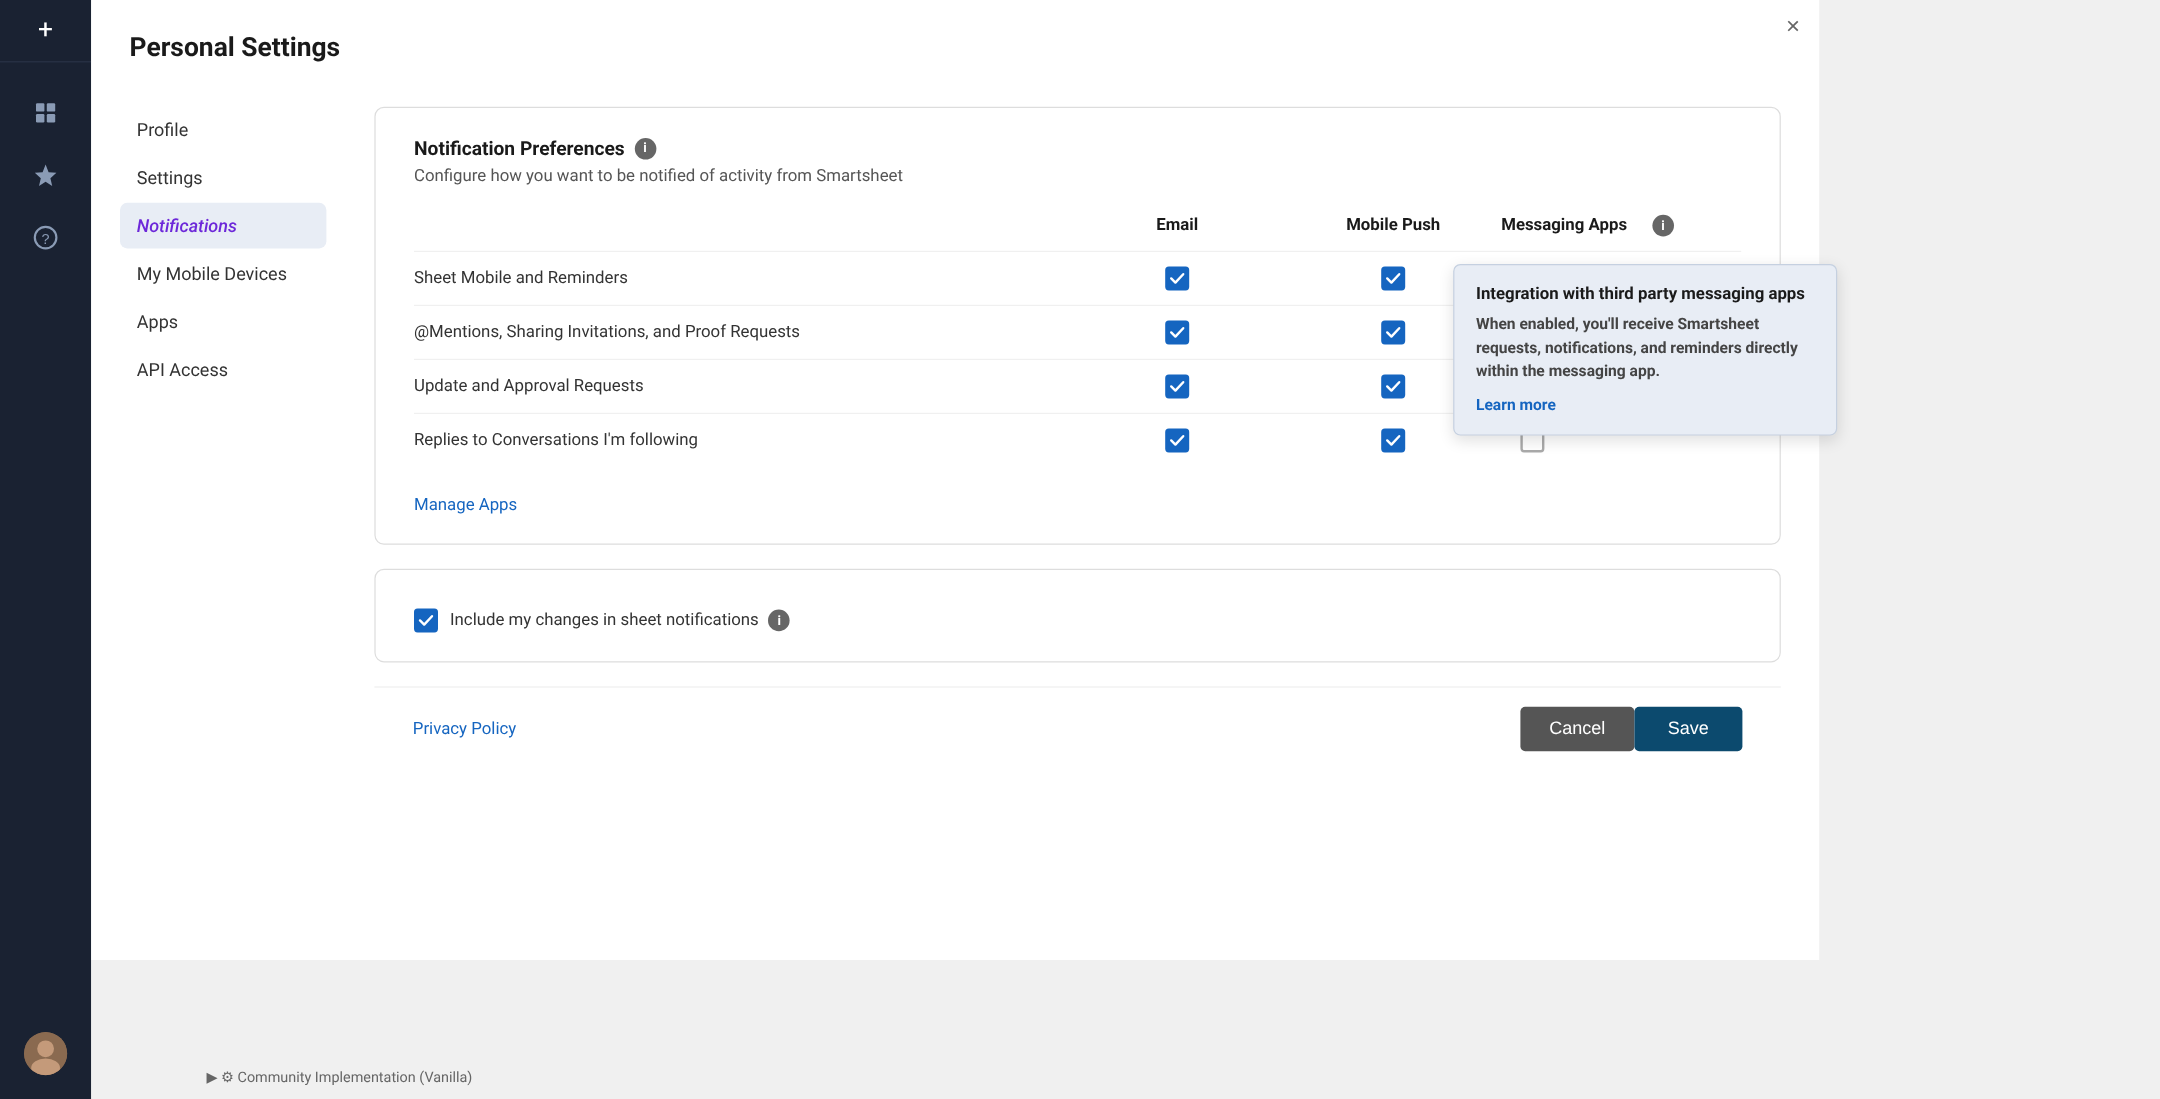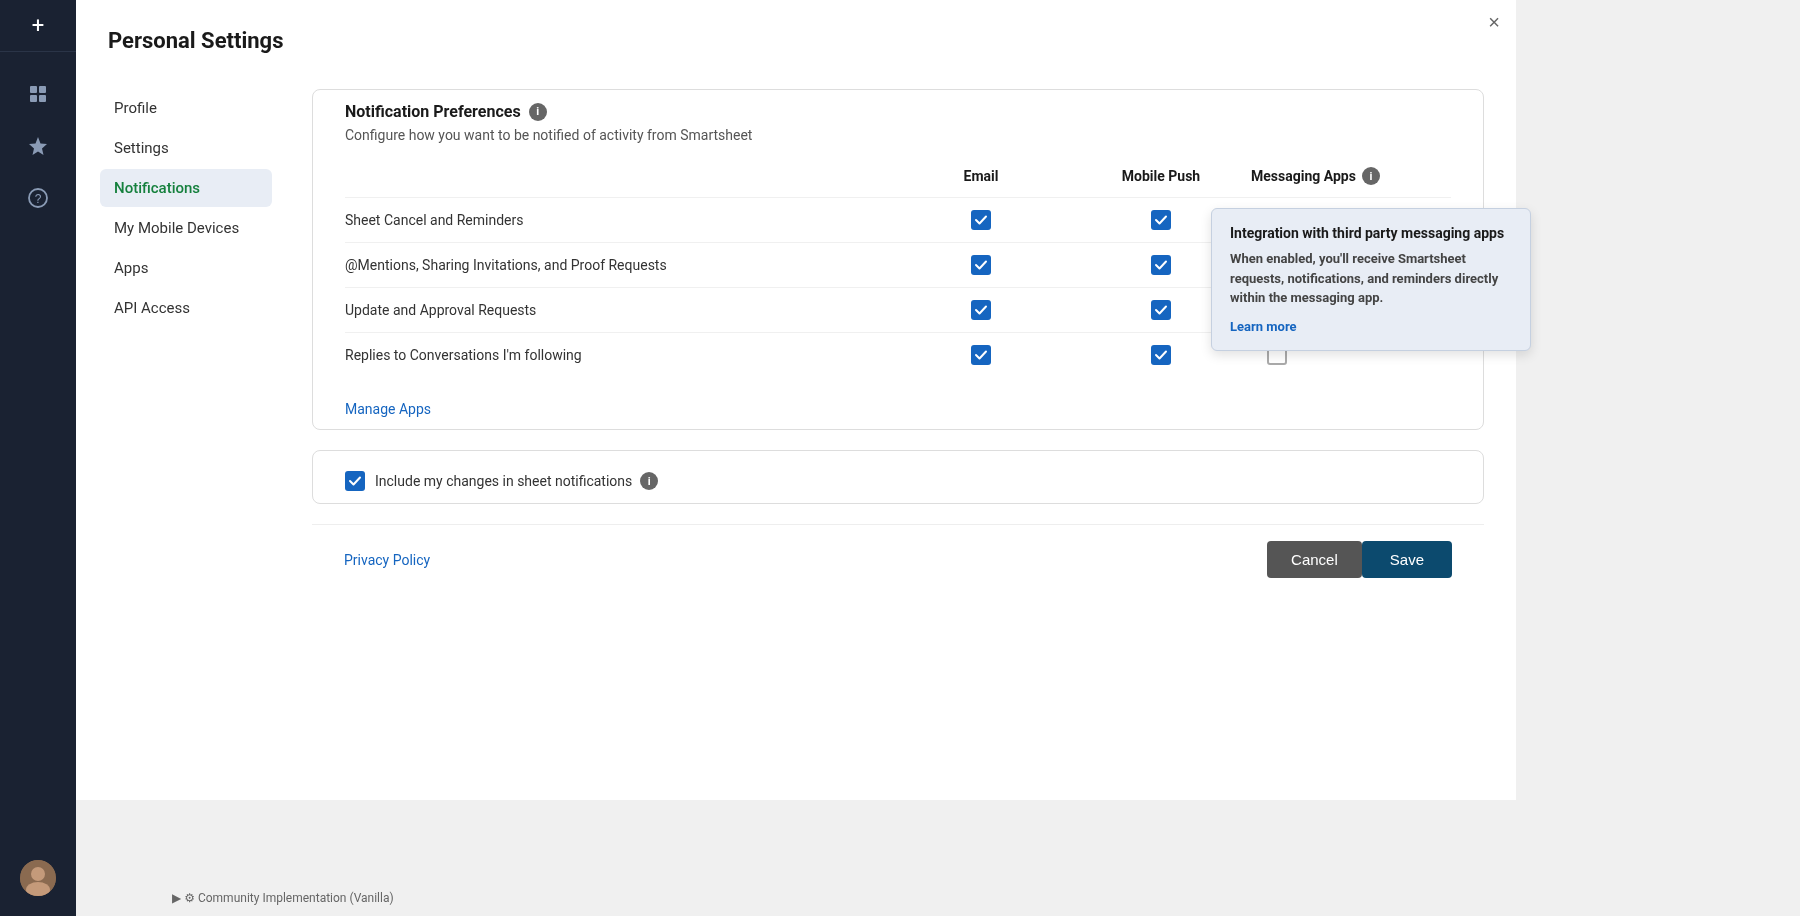--- a/index.html
+++ b/index.html
@@ -127,33 +127,33 @@
       flex-shrink: 0;
     }
     .nav-item {
       padding: 10px 14px;
       border-radius: 6px;
       cursor: pointer;
       color: #333;
       font-size: 15px;
       margin-bottom: 2px;
     }
-    .nav-item.active { background: #e8edf5; color: #15803d; font-weight: 500; }
+    .nav-item.active { background: #e8edf5; color: #6d28d9; font-weight: 500; font-style: italic; }
 
     
     .settings-content {
       flex: 1;
       padding: 16px 32px 24px 16px;
     }
 
     .content-card {
       background: white;
       border: 1px solid #ddd;
       border-radius: 8px;
-      padding: 12px 32px;
+      padding: 24px 32px;
       margin-bottom: 20px;
     }
 
     .section-title {
       font-size: 16px;
       font-weight: 700;
       color: #1a1a1a;
       display: flex;
       align-items: center;
       gap: 8px;
@@ -197,21 +197,21 @@
       flex-shrink: 0;
     }
     .col-messaging {
       width: 200px;
       text-align: left;
       font-size: 14px;
       font-weight: 700;
       color: #1a1a1a;
       display: flex;
       align-items: center;
-      gap: 6px;
+      gap: 21px;
       flex-shrink: 0;
       position: relative;
     }
 
     .table-data-row {
       display: flex;
       align-items: center;
       padding: 12px 0;
       border-top: 1px solid #f0f0f0;
     }
@@ -445,21 +445,21 @@
 
                   <div class="tooltip-popup">
                     <div class="tooltip-title">Integration with third party messaging apps</div>
                     <div class="tooltip-body">When enabled, you'll receive Smartsheet requests, notifications, and reminders directly within the messaging app.</div>
                     <a class="tooltip-link">Learn more</a>
                   </div>
                 </div>
               </div>
 
               <div class="table-data-row">
-                <div class="row-label">Sheet Cancel and Reminders</div>
+                <div class="row-label">Sheet Mobile and Reminders</div>
                 <div class="col-check">
                   <div class="checkbox-checked">
                     <svg viewBox="0 0 14 14" fill="none">
                         <path d="M2 7L5.5 10.5L12 3.5" stroke="white" stroke-width="2" stroke-linecap="round" stroke-linejoin="round"></path>
                       </svg>
                   </div>
                 </div>
                 <div class="col-check">
                   <div class="checkbox-checked">
                     <svg viewBox="0 0 14 14" fill="none">

